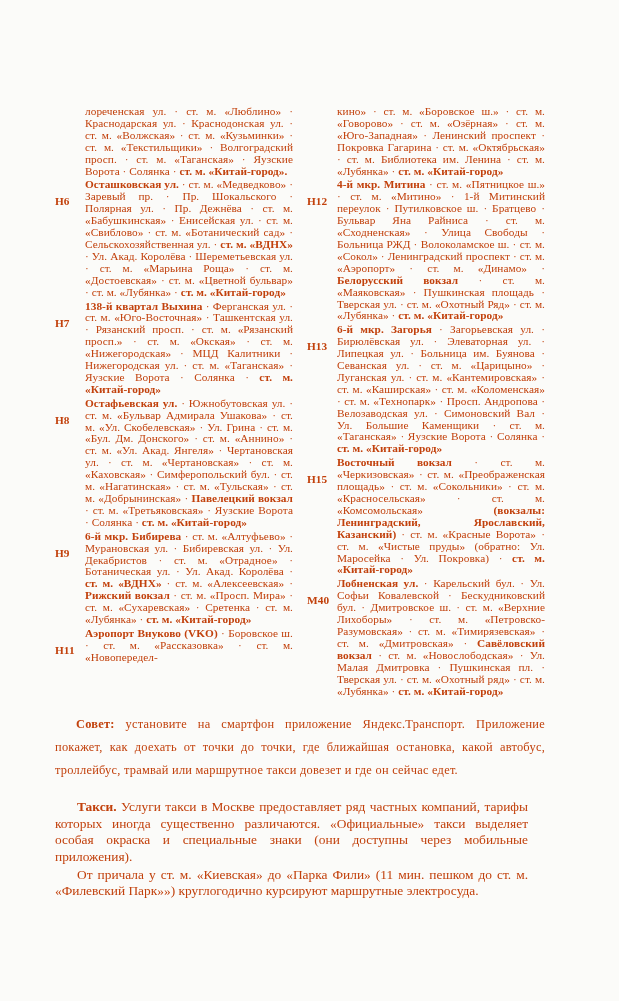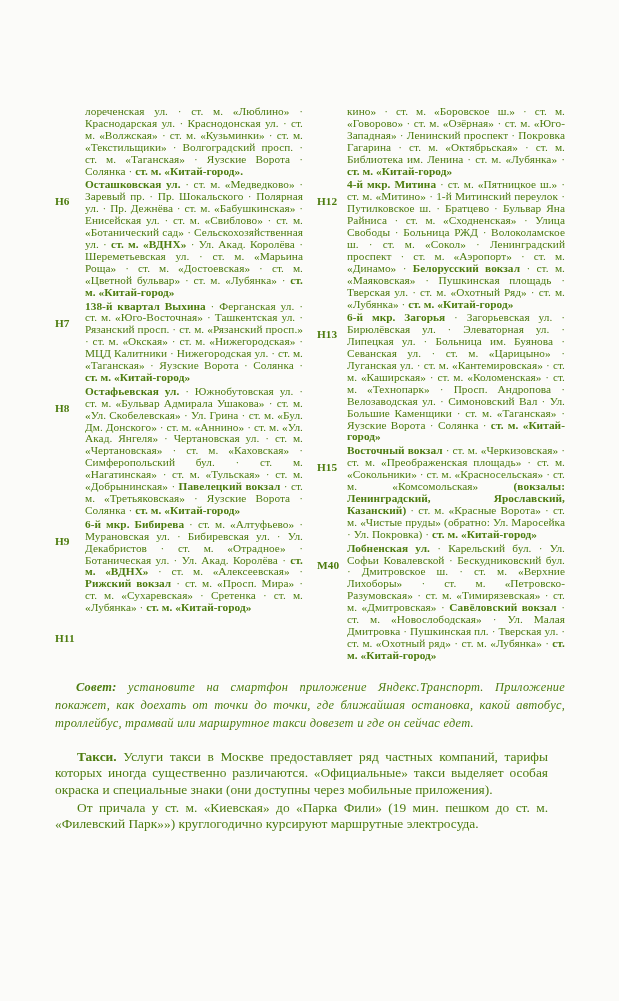--- a/index.html
+++ b/index.html
@@ -3,23 +3,23 @@
 <meta charset="utf-8">
 <style>
   * { box-sizing: border-box; }
   html,body { margin:0; padding:0; background:#d9d9d9; }
   .page {
     position: relative;
     width: 619px;
     height: 1001px;
     margin: 0 auto;
     background: #fbfbf9;
-    color: #4d7c0f;
+    color: #c2410c;
     font-family: "Liberation Serif", "DejaVu Serif", serif;
-    padding: 106px 54px 40px 55px;
+    padding: 106px 74px 40px 55px;
     overflow: hidden;
   }
   .columns { display: flex; gap: 14px; }
   .col { width: 248px; }
   .route {
     position: relative;
     padding-left: 30px;
     text-align: justify;
     font-size: 11.3px;
     line-height: 11.9px;
@@ -27,23 +27,22 @@
     margin-bottom: 2px;
   }
   .route-code {
     position: absolute;
     left: 0; top: 17px;
     font-weight: bold;
   }
   .bold { font-weight: bold; }
   .tip {
     margin: 14px 0 0 0;
-    font-style: italic;
     font-size: 12.4px;
-    line-height: 18px;
+    line-height: 23px;
     letter-spacing: 0.25px;
     text-align: justify;
     text-indent: 21px;
   }
   .tip .tip-lead { font-weight: bold; }
   .paragraphs { margin-top: 17px; }
   .para {
     margin: 0 17px 2px 0;
     font-size: 13.4px;
     line-height: 16.4px;
@@ -57,31 +56,31 @@
 
 <div class="page">
 
   <div class="columns">
     <div class="col">
         <div class="route"><span><span>лореченская ул. · ст. м. «Люблино» · Краснодарская ул. · Краснодонская ул. · ст. м. «Волжская» · ст. м. «Кузьминки» · ст. м. «Текстильщики» · Волгоградский просп. · ст. м. «Таганская» · Яузские Ворота · Солянка · </span><span class="bold">ст. м. «Китай-город».</span></span></div>
         <div class="route"><span class="route-code">Н6</span><span><span class="bold">Осташковская ул.</span><span> · ст. м. «Медведково» · Заревый пр. · Пр. Шокальского · Полярная ул. · Пр. Дежнёва · ст. м. «Бабушкинская» · Енисейская ул. · ст. м. «Свиблово» · ст. м. «Ботанический сад» · Сельскохозяйственная ул. · </span><span class="bold">ст. м. «ВДНХ»</span><span> · Ул. Акад. Королёва · Шереметьевская ул. · ст. м. «Марьина Роща» · ст. м. «Достоевская» · ст. м. «Цветной бульвар» · ст. м. «Лубянка» · </span><span class="bold">ст. м. «Китай-город»</span></span></div>
         <div class="route"><span class="route-code">Н7</span><span><span class="bold">138-й квартал Выхина</span><span> · Ферганская ул. · ст. м. «Юго-Восточная» · Ташкентская ул. · Рязанский просп. · ст. м. «Рязанский просп.» · ст. м. «Окская» · ст. м. «Нижегородская» · МЦД Калитники · Нижегородская ул. · ст. м. «Таганская» · Яузские Ворота · Солянка · </span><span class="bold">ст. м. «Китай-город»</span></span></div>
         <div class="route"><span class="route-code">Н8</span><span><span class="bold">Остафьевская ул.</span><span> · Южнобутовская ул. · ст. м. «Бульвар Адмирала Ушакова» · ст. м. «Ул. Скобелевская» · Ул. Грина · ст. м. «Бул. Дм. Донского» · ст. м. «Аннино» · ст. м. «Ул. Акад. Янгеля» · Чертановская ул. · ст. м. «Чертановская» · ст. м. «Каховская» · Симферопольский бул. · ст. м. «Нагатинская» · ст. м. «Тульская» · ст. м. «Добрынинская» · </span><span class="bold">Павелецкий вокзал</span><span> · ст. м. «Третьяковская» · Яузские Ворота · Солянка · </span><span class="bold">ст. м. «Китай-город»</span></span></div>
         <div class="route"><span class="route-code">Н9</span><span><span class="bold">6-й мкр. Бибирева</span><span> · ст. м. «Алтуфьево» · Мурановская ул. · Бибиревская ул. · Ул. Декабристов · ст. м. «Отрадное» · Ботаническая ул. · Ул. Акад. Королёва · </span><span class="bold">ст. м. «ВДНХ»</span><span> · ст. м. «Алексеевская» · </span><span class="bold">Рижский вокзал</span><span> · ст. м. «Просп. Мира» · ст. м. «Сухаревская» · Сретенка · ст. м. «Лубянка» · </span><span class="bold">ст. м. «Китай-город»</span></span></div>
-        <div class="route"><span class="route-code">Н11</span></div>
+        <div class="route"><span class="route-code">Н11</span><span><span class="bold">Аэропорт Внуково (VKO)</span><span> · Боровское ш. · ст. м. «Рассказовка» · ст. м. «Новопередел-</span></span></div>
       </div>
     <div class="col">
         <div class="route"><span><span>кино» · ст. м. «Боровское ш.» · ст. м. «Говорово» · ст. м. «Озёрная» · ст. м. «Юго-Западная» · Ленинский проспект · Покровка Гагарина · ст. м. «Октябрьская» · ст. м. Библиотека им. Ленина · ст. м. «Лубянка» · </span><span class="bold">ст. м. «Китай-город»</span></span></div>
         <div class="route"><span class="route-code">Н12</span><span><span class="bold">4-й мкр. Митина</span><span> · ст. м. «Пятницкое ш.» · ст. м. «Митино» · 1-й Митинский переулок · Путилковское ш. · Братцево · Бульвар Яна Райниса · ст. м. «Сходненская» · Улица Свободы · Больница РЖД · Волоколамское ш. · ст. м. «Сокол» · Ленинградский проспект · ст. м. «Аэропорт» · ст. м. «Динамо» · </span><span class="bold">Белорусский вокзал</span><span> · ст. м. «Маяковская» · Пушкинская площадь · Тверская ул. · ст. м. «Охотный Ряд» · ст. м. «Лубянка» · </span><span class="bold">ст. м. «Китай-город»</span></span></div>
         <div class="route"><span class="route-code">Н13</span><span><span class="bold">6-й мкр. Загорья</span><span> · Загорьевская ул. · Бирюлёвская ул. · Элеваторная ул. · Липецкая ул. · Больница им. Буянова · Севанская ул. · ст. м. «Царицыно» · Луганская ул. · ст. м. «Кантемировская» · ст. м. «Каширская» · ст. м. «Коломенская» · ст. м. «Технопарк» · Просп. Андропова · Велозаводская ул. · Симоновский Вал · Ул. Большие Каменщики · ст. м. «Таганская» · Яузские Ворота · Солянка · </span><span class="bold">ст. м. «Китай-город»</span></span></div>
         <div class="route"><span class="route-code">Н15</span><span><span class="bold">Восточный вокзал</span><span> · ст. м. «Черкизовская» · ст. м. «Преображенская площадь» · ст. м. «Сокольники» · ст. м. «Красносельская» · ст. м. «Комсомольская» </span><span class="bold">(вокзалы: Ленинградский, Ярославский, Казанский)</span><span> · ст. м. «Красные Ворота» · ст. м. «Чистые пруды» (обратно: Ул. Маросейка · Ул. Покровка) · </span><span class="bold">ст. м. «Китай-город»</span></span></div>
         <div class="route"><span class="route-code">М40</span><span><span class="bold">Лобненская ул.</span><span> · Карельский бул. · Ул. Софьи Ковалевской · Бескудниковский бул. · Дмитровское ш. · ст. м. «Верхние Лихоборы» · ст. м. «Петровско-Разумовская» · ст. м. «Тимирязевская» · ст. м. «Дмитровская» · </span><span class="bold">Савёловский вокзал</span><span> · ст. м. «Новослободская» · Ул. Малая Дмитровка · Пушкинская пл. · Тверская ул. · ст. м. «Охотный ряд» · ст. м. «Лубянка» · </span><span class="bold">ст. м. «Китай-город»</span></span></div>
       </div>
   </div>
 
   <p class="tip"><span class="tip-lead">Совет:</span><span> установите на смартфон приложение Яндекс.Транспорт. Приложение покажет, как доехать от точки до точки, где ближайшая остановка, какой автобус, троллейбус, трамвай или маршрутное такси довезет и где он сейчас едет.</span></p>
 
   <div class="paragraphs">
       <p class="para"><span class="lead">Такси.</span> Услуги такси в Москве предоставляет ряд частных компаний, тарифы которых иногда существенно различаются. «Официальные» такси выделяет особая окраска и специальные знаки (они доступны через мобильные приложения).</p>
-      <p class="para">От причала у ст. м. «Киевская» до «Парка Фили» (19 мин. пешком до ст. м. «Филевский Парк»») круглогодично курсируют маршрутные электросуда.</p>
+      <p class="para">От причала у ст. м. «Киевская» до «Парка Фили» (11 мин. пешком до ст. м. «Филевский Парк»») круглогодично курсируют маршрутные электросуда.</p>
     </div>
 
 </div>
 
 </body></html>

